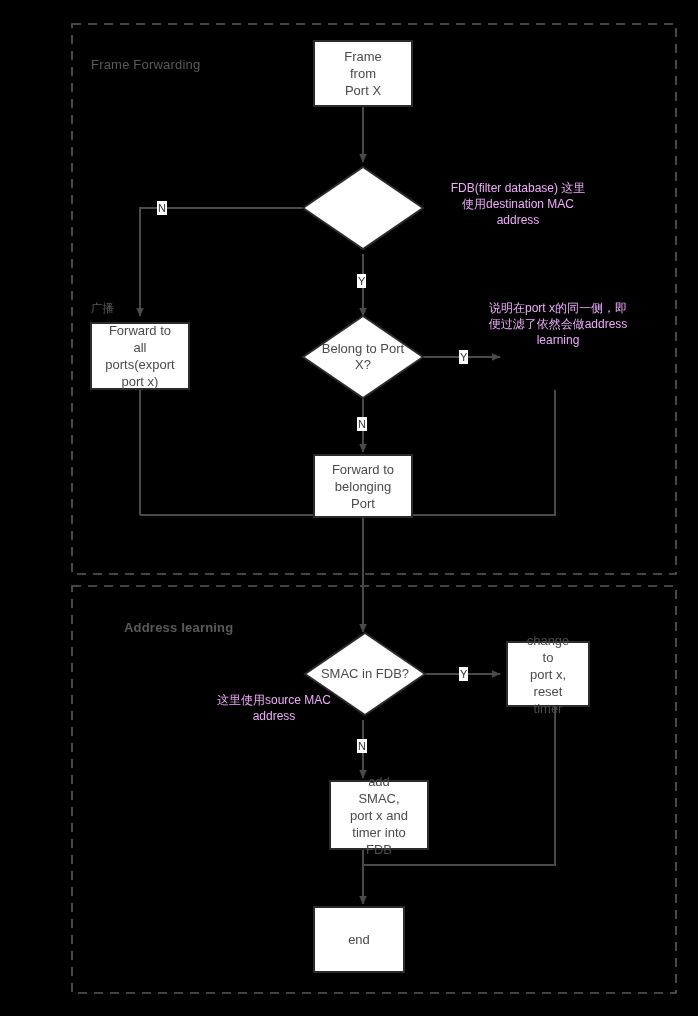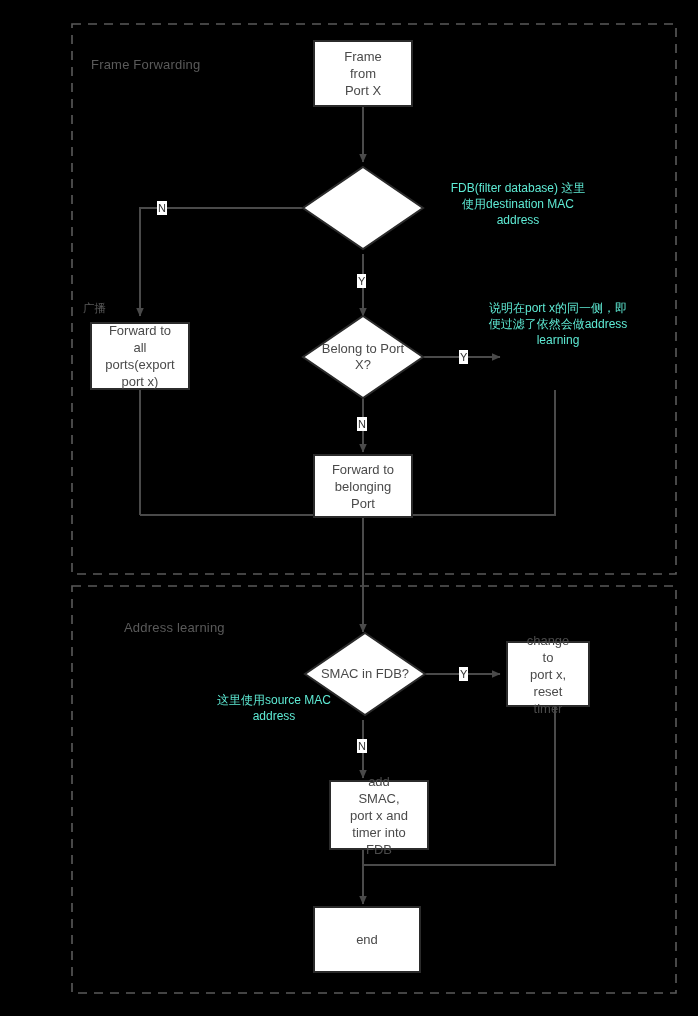--- a/index.html
+++ b/index.html
@@ -58,21 +58,21 @@
   }
   .group-title {
     position: absolute;
     color: #5a5a5a;
     font-size: 13px;
     letter-spacing: 0.2px;
     white-space: nowrap;
   }
   .note {
     position: absolute;
-    color: #5eead4;
+    color: #f0abfc;
     font-size: 12px;
     line-height: 16px;
     text-align: center;
   }
   .edge-label {
     position: absolute;
     background: #ffffff;
     color: #333333;
     font-size: 11px;
     line-height: 12px;
@@ -130,21 +130,21 @@
     </g>
 
     <g fill="#ffffff" stroke="#2b2b2b" stroke-width="2">
       <polygon points="363,167 423,208 363,249 303,208"></polygon>
       <polygon points="363,316 423,357 363,398 303,357"></polygon>
       <polygon points="365,633 425,674 365,715 305,674"></polygon>
     </g>
   </svg>
 
   <div class="group-title" style="left:91px; top:57px;">Frame Forwarding</div>
-  <div class="group-title" style="left:124px; top:620px;">Address learning</div>
+  <div class="group-title" style="left:124px; top:620px;font-weight:bold;">Address learning</div>
 
   <div class="node proc" style="left:313px; top:40px; width:100px; height:67px;">
     <span style="white-space:pre-line;">Frame from
 Port X</span>
   </div>
 
   <div class="node proc" style="left:90px; top:322px; width:100px; height:68px;">
     <span style="white-space:pre-line;">Forward to
 all
 ports(export
@@ -164,21 +164,21 @@
 timer</span>
   </div>
 
   <div class="node proc" style="left:313px; top:780px; width:100px; height:70px;margin-left:16px;">
     <span style="white-space:pre-line;">add SMAC,
 port x and
 timer into
 FDB</span>
   </div>
 
-  <div class="node proc" style="left:313px; top:906px; width:108px; height:67px;text-align:center;">
+  <div class="node proc" style="left:313px; top:906px; width:92px; height:67px;text-align:center;">
     <span style="white-space:pre-line;">end</span>
   </div>
 
   <div class="decision-label" style="left:303px; top:339px; width:120px; height:36px; white-space:pre-line;">Belong to Port
 X?</div>
   <div class="decision-label" style="left:305px; top:662px; width:120px; height:24px;">SMAC in FDB?</div>
 
   <div class="edge-label" style="left:157px; top:201px;">N</div>
   <div class="edge-label" style="left:357px; top:274px;">Y</div>
   <div class="edge-label" style="left:459px; top:350px;">Y</div>
@@ -187,18 +187,18 @@
   <div class="edge-label" style="left:357px; top:739px;">N</div>
 
   <div class="note" style="left:432px; top:180px; width:172px; white-space:pre-line;">FDB(filter database) 这里
 使用destination MAC
 address</div>
 
   <div class="note" style="left:468px; top:274px; width:180px; white-space:pre-line;margin-top:26px;">说明在port x的同一侧，即
 便过滤了依然会做address
 learning</div>
 
-  <div class="note-small" style="left:83px; top:301px;">广播</div>
+  <div class="note-small" style="left:91px; top:301px;">广播</div>
 
   <div class="note" style="left:184px; top:692px; width:180px; white-space:pre-line;">这里使用source MAC
 address</div>
 
 </div>
 
 </body></html>

